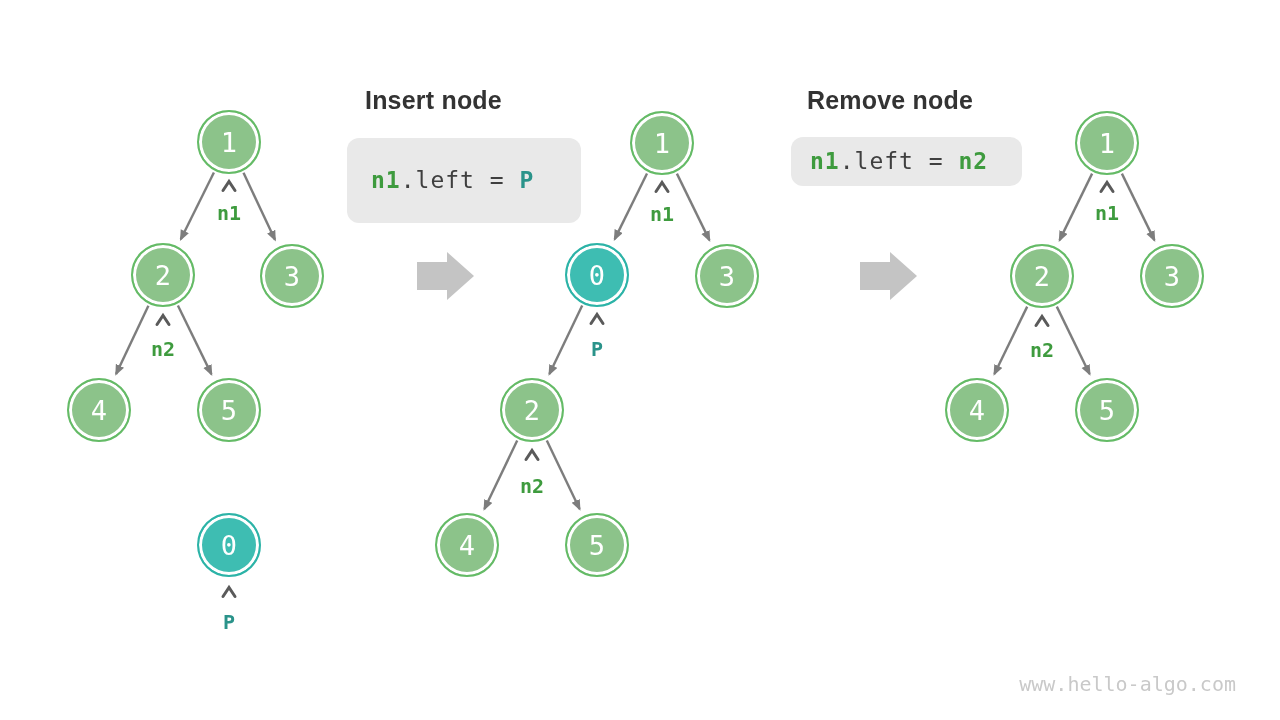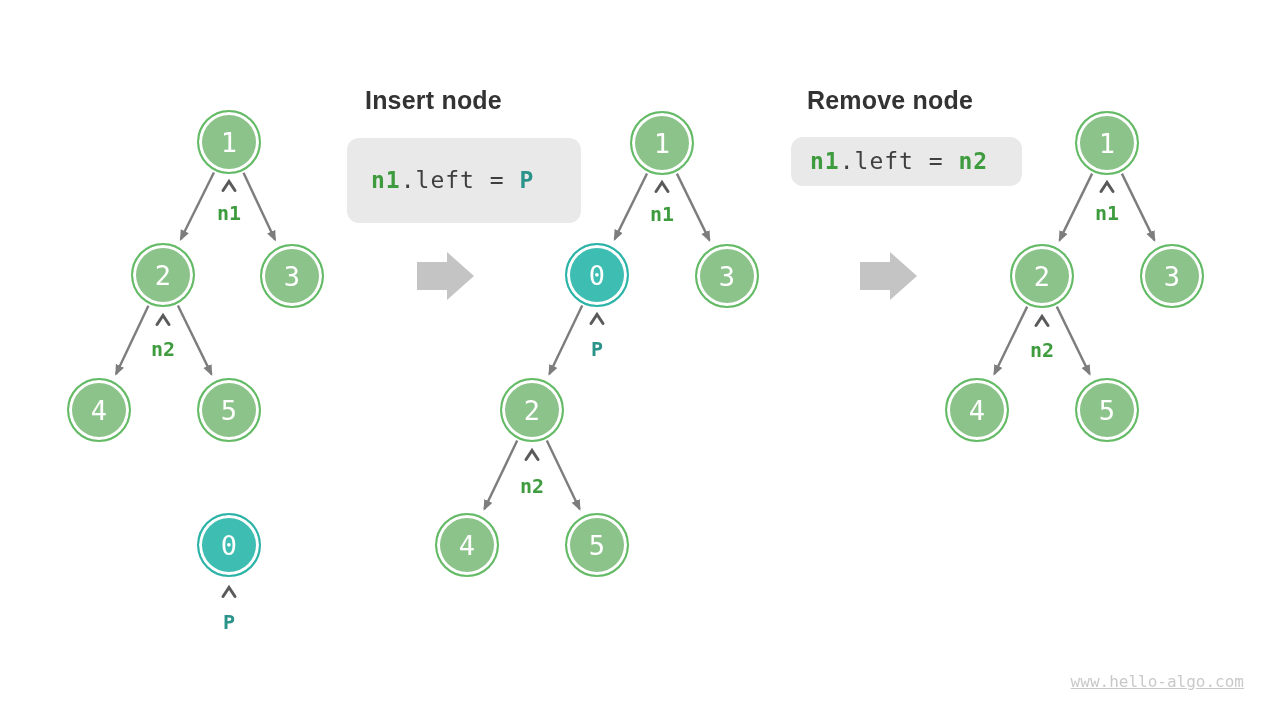--- a/index.html
+++ b/index.html
@@ -37,22 +37,22 @@
   .code-box{
     position:absolute;background:var(--codebox-bg);border-radius:12px;
     display:flex;flex-direction:column;justify-content:center;
     font-family:"DejaVu Sans Mono",monospace;font-size:23px;letter-spacing:1px;
   }
   .code-line{white-space:pre;line-height:37px;color:var(--code-plain);}
   .tok{font-weight:bold;}
   .tok.g{color:var(--label-green);}
   .tok.t{color:var(--label-teal);}
   #watermark{
-    position:absolute;right:36px;top:672px;
-    font-family:"DejaVu Sans Mono",monospace;font-size:16px;color:var(--watermark-color);text-decoration:underline;
+    position:absolute;right:44px;top:672px;
+    font-family:"DejaVu Sans Mono",monospace;font-size:20px;color:var(--watermark-color);
   }
 </style>
 </head>
 <body>
 
 <div id="canvas">
 
   <svg id="edge-layer" viewBox="0 0 1280 720">
     <defs>
       <marker id="ah" markerUnits="userSpaceOnUse" markerWidth="13" markerHeight="11" refX="9" refY="4.5" orient="auto">

